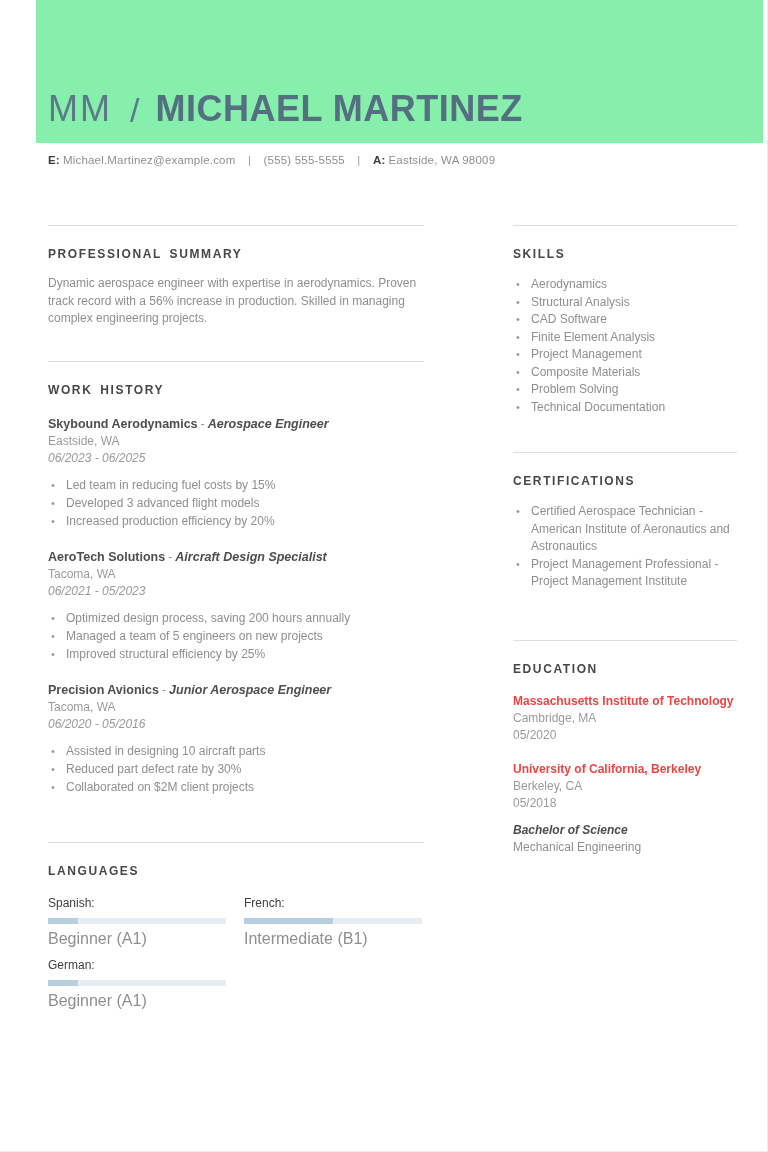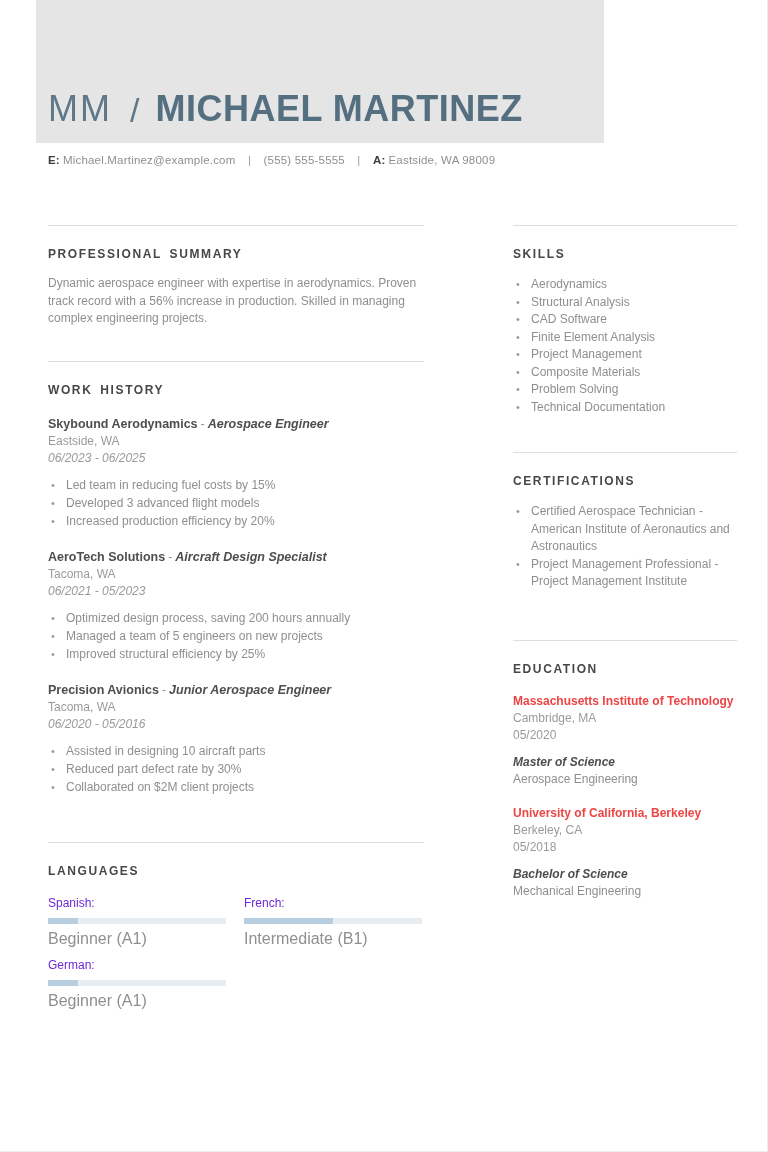--- a/index.html
+++ b/index.html
@@ -10,22 +10,22 @@
     position:relative; overflow:hidden;
   }
   .page {
     width:768px; height:1152px;
     border-right:1px solid #ececec;
     border-bottom:1px solid #ececec;
   }
 
   
   .band {
-    margin-left:36px; width:568px; height:143px;
-    background:#e5e5e5;
+    margin-left:36px; width:727px; height:143px;
+    background:#86efac;
     display:flex; align-items:flex-end;
     padding:0 0 13px 12px;
   }
   .monogram {
     font-size:36px; font-weight:400; color:#5e7889; letter-spacing:2px;
   }
   .slash {
     font-size:34px; font-weight:400; color:#5e7889; margin:0 16px 0 18px;
   }
   .name {
@@ -68,21 +68,21 @@
   ul.blist { list-style:none; margin-top:9px; }
   ul.blist li { display:flex; font-size:12px; color:#8f8f8f; line-height:18px; }
   .dot { width:18px; flex:0 0 18px; color:#9a9a9a; font-size:11px; padding-left:3px; }
 
   
   .lang-grid {
     margin-top:17px;
     display:grid; grid-template-columns:178px 178px;
     column-gap:18px; row-gap:10px;
   }
-  .lang-label { font-size:12px; color:#6d28d9; line-height:16px; }
+  .lang-label { font-size:12px; color:#404040; line-height:16px; }
   .bar-track { margin-top:7px; height:6px; background:#e8edf2; width:178px; }
   .bar-fill { height:6px; background:#b7cee1; }
   .lang-level { margin-top:7px; font-size:16px; color:#8f8f8f; line-height:16px; }
 
   
   .sec-skills { margin-bottom:36px; }
   ul.slist { list-style:none; margin-top:15px; }
   ul.slist li { display:flex; font-size:12px; color:#8f8f8f; line-height:17.5px; }
 
   .sec-certs { margin-bottom:49px; }
@@ -282,24 +282,20 @@
       </div>
 
       <div class="sec-edu">
         <div class="divider"></div>
         <div class="sec-head">EDUCATION</div>
 
         <div class="edu-entry">
           <div class="edu-school">Massachusetts Institute of Technology</div>
           <div class="edu-loc">Cambridge, MA</div>
           <div class="edu-date">05/2020</div>
-          <div class="edu-degree-block">
-            <div class="edu-degree">Master of Science</div>
-            <div class="edu-field">Aerospace Engineering</div>
-          </div>
         </div>
 
         <div class="edu-entry">
           <div class="edu-school">University of California, Berkeley</div>
           <div class="edu-loc">Berkeley, CA</div>
           <div class="edu-date">05/2018</div>
           <div class="edu-degree-block">
             <div class="edu-degree">Bachelor of Science</div>
             <div class="edu-field">Mechanical Engineering</div>
           </div>

